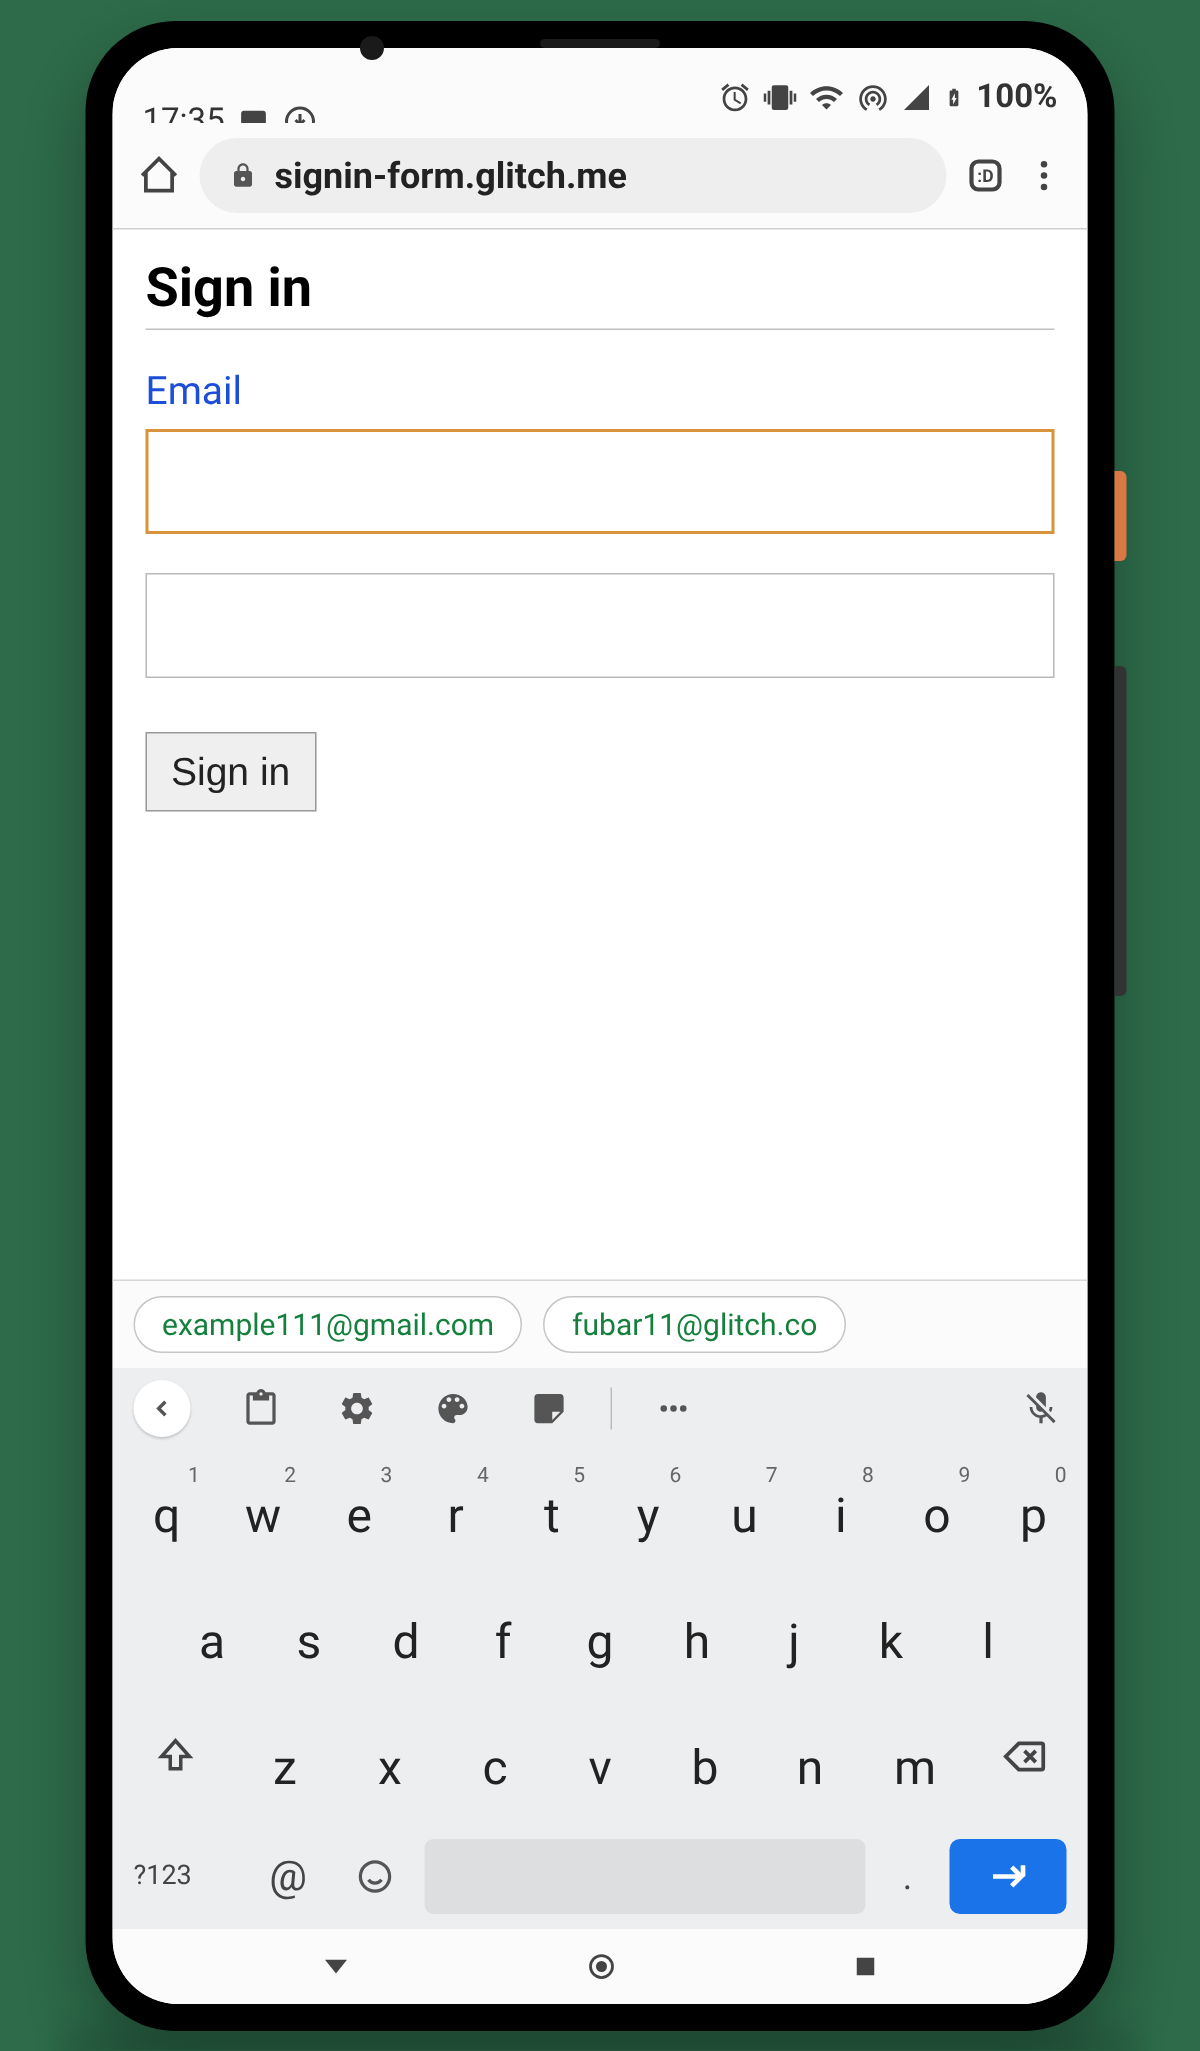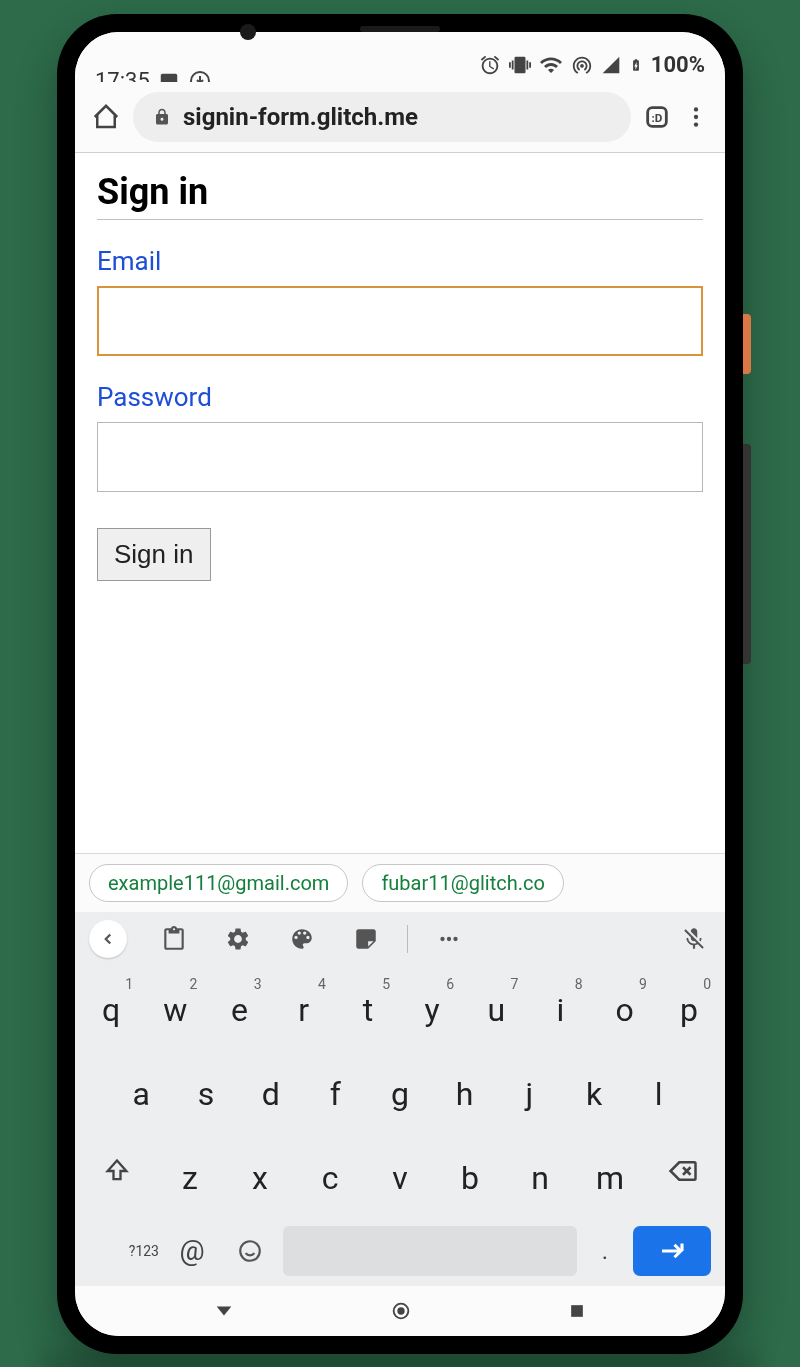--- a/index.html
+++ b/index.html
@@ -227,24 +227,24 @@
       align-items: center;
       justify-content: center;
     }
     .bottom-row {
       display: flex;
       align-items: center;
       gap: 8px;
       padding: 0 8px 10px;
     }
     .bk-symkey {
-      font-size: 14px;
+      font-size: 18px;
       color: #444;
       width: 70px;
-      text-align: right;
+      text-align: left;
     }
     .bk-at { font-size: 28px; width: 50px; text-align: center; color:#444;}
     .bk-emoji { width: 50px; display:flex; justify-content:center;}
     .spacebar {
       flex: 1;
       height: 50px;
       background: #dcdee0;
       border-radius: 6px;
     }
     .bk-period { width: 40px; text-align:center; font-size:24px; color:#444;}
@@ -337,21 +337,20 @@
           <circle cx="12" cy="5" r="2"></circle>
           <circle cx="12" cy="12" r="2"></circle>
           <circle cx="12" cy="19" r="2"></circle>
         </svg>
     </div>
 
     <div class="content">
       <h1 class="page-title">Sign in</h1>
       <div class="field-label">Email</div>
       <input class="text-input focused" type="text" style="">
-      <div class="field-label">Password</div>
       <input class="text-input" type="password" style="">
       <button class="signin-btn">Sign in</button>
     </div>
 
     <div class="suggestion-bar">
       <div class="suggestion-chip">example111@gmail.com</div>
       <div class="suggestion-chip">fubar11@glitch.co</div>
     </div>
 
     <div class="kb-toolbar">

